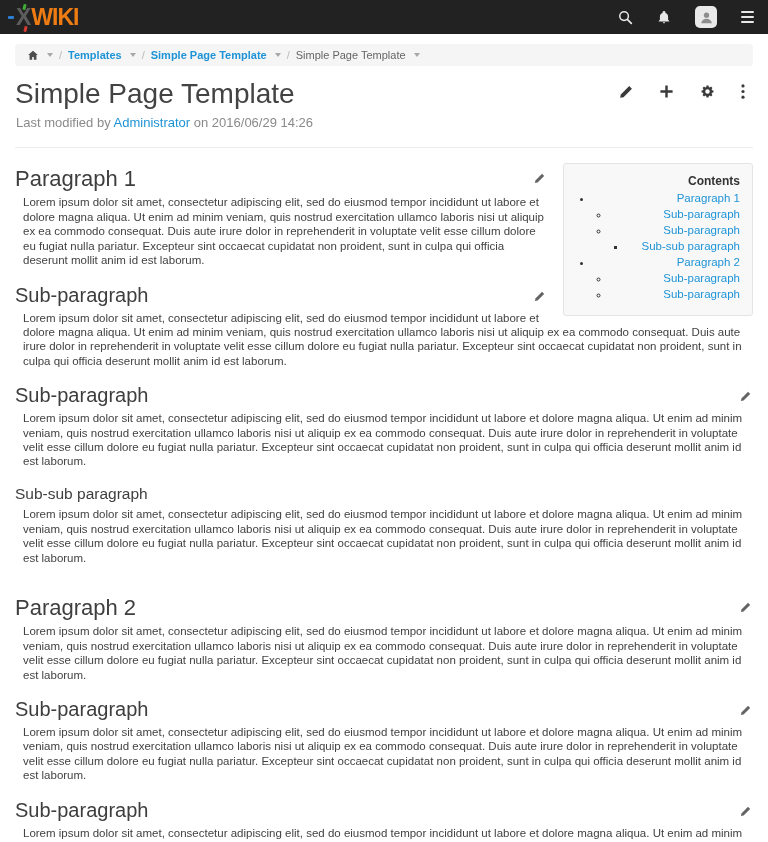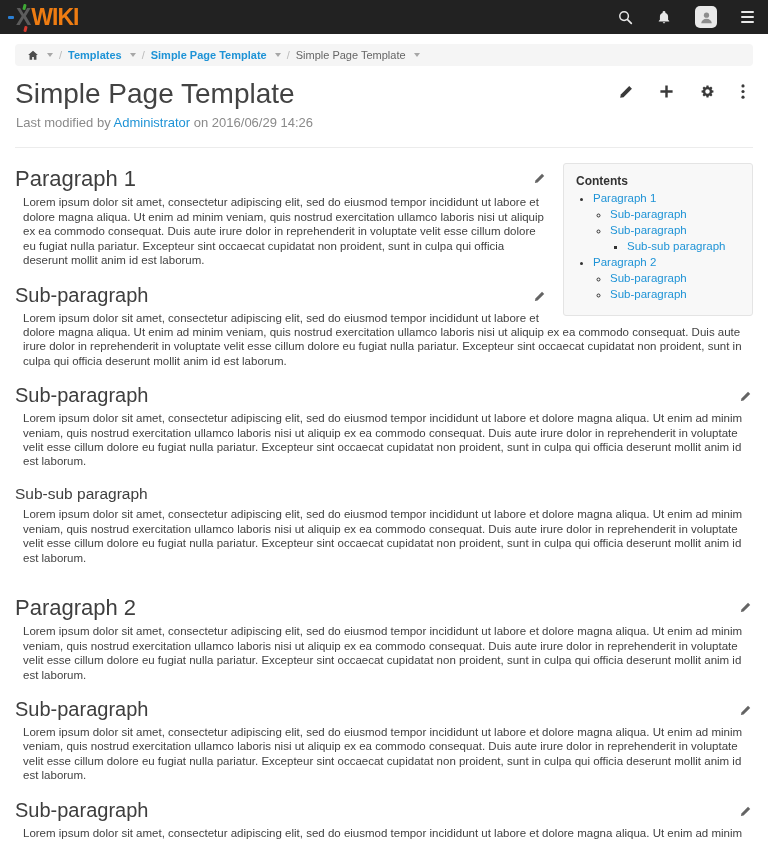--- a/index.html
+++ b/index.html
@@ -96,20 +96,21 @@
 
   .toc {
     float: right;
     width: 190px;
     margin: 9px 0 0 16px;
     background: #f8f8f8;
     border: 1px solid #e4e4e4;
     border-radius: 3px;
     padding: 10px 12px 12px 12px;
     font-size: 11.5px;
+    text-align: right;
   }
   .toc-title { font-size: 12px; font-weight: bold; color: #333333; margin-bottom: 3px; }
   .toc ul { list-style-type: disc; padding-left: 17px; color: #333333; }
   .toc ul ul { list-style-type: circle; padding-left: 17px; }
   .toc ul ul ul { list-style-type: square; padding-left: 17px; }
   .toc li { margin: 2px 0; line-height: 1.22; }
   .toc a { color: #1e93d6; text-decoration: none; }
 
   .sec-head { margin: 16px 0 4px 0; }
   .sec-head.first { margin-top: 12px; }

